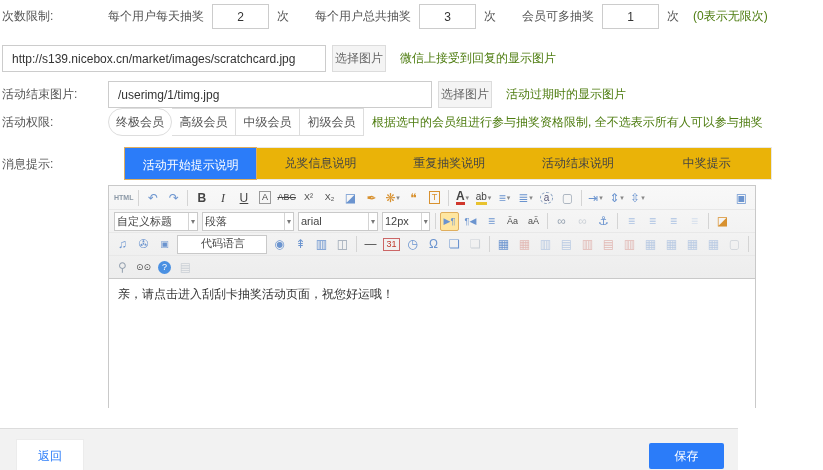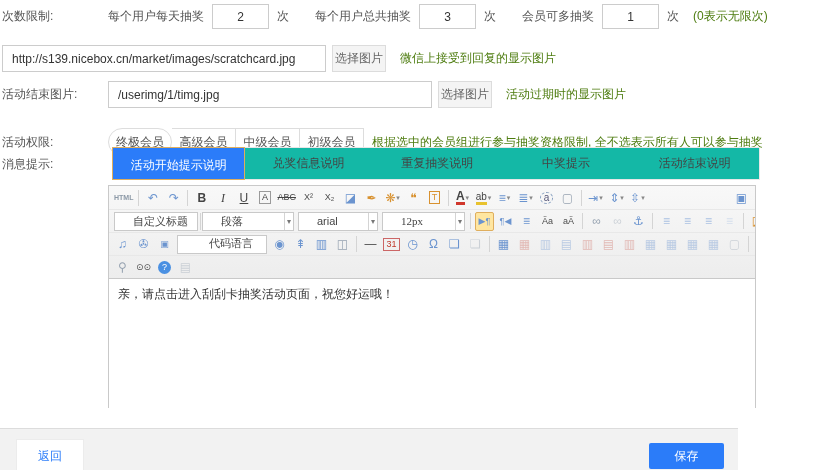--- a/index.html
+++ b/index.html
@@ -13,35 +13,35 @@
   .unit{color:#555;}
   .gap{margin-left:26px;}
   .hint{color:#4d7c0f;margin-left:14px;white-space:nowrap;}
   .txtinput{width:324px;height:27px;border:1px solid #ccc;padding:0 9px;font-size:12px;color:#333;}
   .pickbtn{width:54px;height:27px;margin-left:6px;background:#f4f4f4;border:1px solid #dcdcdc;
     color:#666;font-size:12px;cursor:pointer;}
   .chips{display:flex;}
   .chip{width:64px;height:28px;line-height:26px;text-align:center;font-size:12px;color:#555;
     background:#fff;border:1px solid #ddd;border-left:none;cursor:pointer;}
   .chip:first-child{border-left:1px solid #ddd;border-radius:14px;}
-  .tabbar{position:absolute;left:112px;top:147px;width:648px;height:33px;display:flex;
-    border:1px solid #e7e7e7;background:#14b8a6;}
+  .tabbar{position:absolute;left:124px;top:147px;width:648px;height:33px;display:flex;
+    border:1px solid #e7e7e7;background:#eab308;}
   .tab{flex:1;text-align:center;line-height:31px;font-size:12px;color:#444;cursor:pointer;}
   .tab.active{background:var(--accent);color:#fff;margin:-1px;line-height:34px;flex:1.02;}
   
   .editor{position:absolute;left:108px;top:185px;width:648px;height:223px;border:1px solid #c9c9c9;background:#fff;}
   .toolbar{background:linear-gradient(#f8f8f8,#ededed);border-bottom:1px solid #c9c9c9;}
   .trow{display:flex;align-items:center;height:23px;padding:0 3px;overflow:hidden;white-space:nowrap;}
   .trow + .trow{border-top:1px solid #e8e8e8;}
   .tbi{height:19px;min-width:19px;display:inline-flex;align-items:center;justify-content:center;
     font-size:12px;margin:0 1px;border:1px solid transparent;border-radius:2px;cursor:pointer;color:#555;line-height:1;}
   .tsep{width:1px;height:16px;background:#d4d4d4;margin:0 3px;flex:0 0 1px;}
   .tspace{flex:1;}
   .tsel{height:19px;border:1px solid #c9c9c9;background:#fff;display:inline-flex;align-items:center;
-    justify-content:space-between;font-size:11px;color:#444;margin:0 2px;padding-left:18px;cursor:pointer;flex:0 0 auto;gap:9px;}
+    justify-content:space-between;font-size:11px;color:#444;margin:0 2px;padding-left:2px;cursor:pointer;flex:0 0 auto;gap:9px;}
   .tsel .caret{font-size:8px;color:#777;border-left:1px solid #d4d4d4;padding:0 2px;margin-left:3px;align-self:stretch;display:flex;align-items:center;}
   .caret2{font-size:7px;color:#888;margin-left:1px;}
   .g{display:inline-block;}
   .blue{color:#6b94cf;} .pale{color:#a9c1e2;} .orange{color:#d8912f;}
   .red{color:#cc6a5f;} .mut{color:#98a4b2;} .dark{color:#4d4d4d;}
   .bold .g{font-weight:bold;color:#444;}
   .italic .g{font-style:italic;font-family:"Liberation Serif",serif;color:#444;}
   .und .g{text-decoration:underline;color:#444;}
   .strike .g{text-decoration:line-through;color:#444;}
   .sm{font-size:9px;} .txt{font-size:7px;font-weight:bold;color:#8b98a6;letter-spacing:0;}
@@ -88,40 +88,40 @@
     <span class="hint">微信上接受到回复的显示图片</span>
   </div>
 
   <div class="frow" style="top:81px;height:27px;width:820px;">
     <span class="flabel">活动结束图片:</span>
     <input class="txtinput" value="/userimg/1/timg.jpg" style="">
     <button class="pickbtn">选择图片</button>
     <span class="hint">活动过期时的显示图片</span>
   </div>
 
-  <div class="frow" style="top:128px;height:28px;width:820px;">
+  <div class="frow" style="top:108px;height:28px;width:820px;">
     <span class="flabel">活动权限:</span>
     <div class="chips">
         <div class="chip">终极会员</div>
         <div class="chip">高级会员</div>
         <div class="chip">中级会员</div>
         <div class="chip">初级会员</div>
       </div>
     <span class="hint" style="margin-left:8px;">根据选中的会员组进行参与抽奖资格限制, 全不选表示所有人可以参与抽奖</span>
   </div>
 
   <div class="frow" style="top:150px;height:28px;width:106px;">
     <span class="flabel">消息提示:</span>
   </div>
   <div class="tabbar">
       <div class="tab active">活动开始提示说明</div>
       <div class="tab">兑奖信息说明</div>
       <div class="tab">重复抽奖说明</div>
+      <div class="tab">活动结束说明</div>
       <div class="tab">中奖提示</div>
-      <div class="tab">活动结束说明</div>
     </div>
 
   <div class="editor">
     <div class="toolbar">
       <div class="trow">
           <span class="tbi txt">
             <span class="g">HTML</span>
           </span>
           <span class="tsep"></span>
           <span class="tbi blue">
@@ -215,21 +215,21 @@
             <span class="caret">▾</span>
           </span>
           <span class="tsel" style="width: 92px;">
             <span>段落</span>
             <span class="caret">▾</span>
           </span>
           <span class="tsel" style="width: 80px;">
             <span>arial</span>
             <span class="caret">▾</span>
           </span>
-          <span class="tsel" style="width: 83px; font-family: Liberation Serif, serif;">
+          <span class="tsel" style="width: 48px;">
             <span>12px</span>
             <span class="caret">▾</span>
           </span>
           <span class="tsep"></span>
           <span class="tbi blue sm active">
             <span class="g">▶¶</span>
           </span>
           <span class="tbi blue sm">
             <span class="g">¶◀</span>
           </span>

